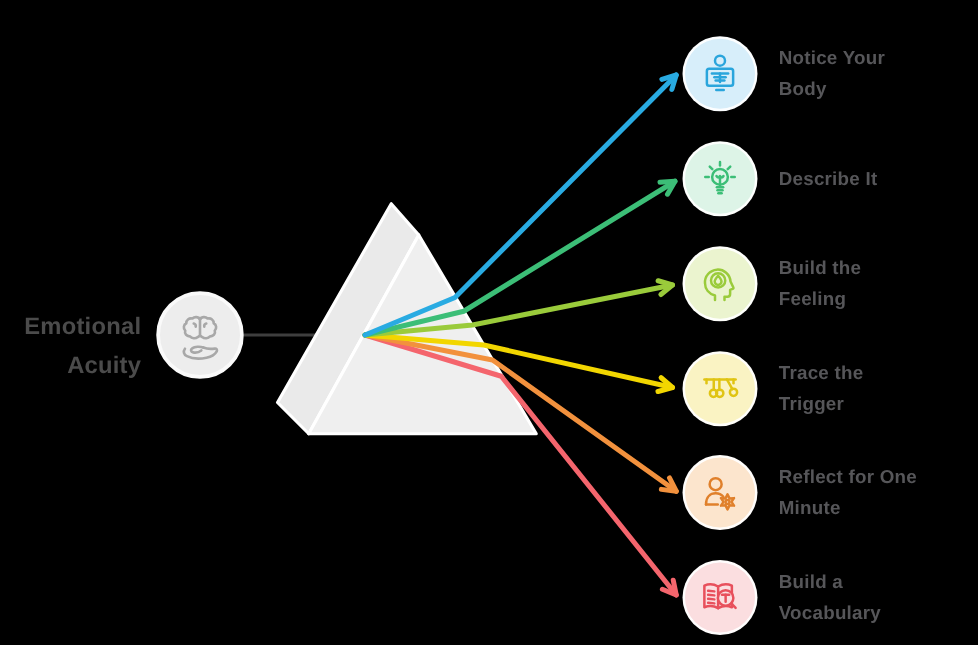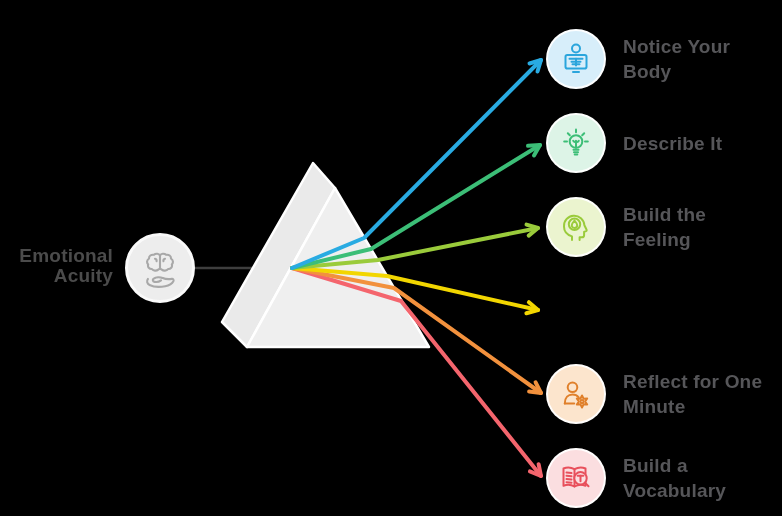--- a/index.html
+++ b/index.html
@@ -6,38 +6,38 @@
   #stage{
     position:relative;width:782px;height:516px;background:#000;overflow:hidden;
     font-family:"Liberation Sans", sans-serif;
   }
   svg{display:block;}
   #scene-svg{position:absolute;left:0;top:0;}
 
   
   .source-title{
     position:absolute;left:0;top:246;width:113px;top:246px;
-    text-align:right;font-size:19px;line-height:20px;font-weight:bold;
+    text-align:right;font-size:19px;line-height:31px;font-weight:bold;
     color:#4B4B4B;white-space:pre-line;letter-spacing:.2px;
   }
   .source-circle{
     position:absolute;left:125px;top:233px;width:70px;height:70px;
     border-radius:50%;background:#EDEDED;border:3px solid #FAFAFA;
     box-sizing:border-box;display:flex;align-items:center;justify-content:center;
   }
 
   
   .row{position:absolute;left:546px;height:60px;display:flex;align-items:center;gap:17px;}
   .row-circle{
     width:60px;height:60px;border-radius:50%;flex:0 0 auto;
     border:2px solid rgba(255,255,255,.92);box-sizing:border-box;
     display:flex;align-items:center;justify-content:center;
   }
   .row-label{
-    font-size:19px;line-height:25px;font-weight:bold;color:#565659;
+    font-size:15px;line-height:25px;font-weight:bold;color:#565659;
     white-space:pre-line;letter-spacing:.2px;
   }
   .r1 .row-circle{background:#D7EEFA;}
   .r2 .row-circle{background:#DDF4E7;}
   .r3 .row-circle{background:#EBF4CF;}
   .r4 .row-circle{background:#FAF3C3;}
   .r5 .row-circle{background:#FCE5CD;}
   .r6 .row-circle{background:#FBDEE0;}
   .icon{stroke-width:2;fill:none;stroke-linecap:round;stroke-linejoin:round;}
 </style>
@@ -137,20 +137,37 @@
       <svg class="icon" width="36" height="36" viewBox="0 0 36 36" stroke="#9ACB3B">
         <path d="M14 31 V27.4 C9.2 26 6 22.2 6 17.6 A10.2 10.2 0 0 1 26.4 16.2 L28.6 20.8 Q29 21.7 28.1 22.1 L26.1 22.9 V26.2 A2.1 2.1 0 0 1 24 28.3 H21.6 V31"></path>
         <circle cx="16.5" cy="15.3" r="5.7"></circle>
         <path d="M16.5 11.6 c1.7 1.9 2.7 3.1 2.7 4.6 a2.7 2.7 0 1 1 -5.4 0 c0 -1.5 1 -2.7 2.7 -4.6"></path>
       </svg>
     </div>
     <div class="row-label">Build the
 Feeling</div>
   </div>
 
+  <div class="row r4" style="top:281px">
+    <div class="row-circle">
+      <svg class="icon" width="36" height="36" viewBox="0 0 36 36" stroke="#E0C413">
+        <path d="M5.5 10.5 H30.5"></path>
+        <path d="M7.2 10.5 V13.5"></path>
+        <path d="M28.8 10.5 V13.5"></path>
+        <path d="M13 10.5 V18.8"></path>
+        <path d="M17.5 10.5 V18.8"></path>
+        <circle cx="12.8" cy="21.6" r="2.9"></circle>
+        <circle cx="17.8" cy="21.6" r="2.9"></circle>
+        <path d="M23.5 10.5 L27.9 18.3"></path>
+        <circle cx="28.8" cy="20.8" r="2.9"></circle>
+      </svg>
+    </div>
+    <div class="row-label">Trace the
+Trigger</div>
+  </div>
 
   <div class="row r6" style="top:448px">
     <div class="row-circle">
       <svg class="icon" width="36" height="36" viewBox="0 0 36 36" stroke="#E8505C">
         <path d="M5.5 8.5 C9 7 13 7.2 16.5 9.2 V26.5 C13 24.5 9 24.3 5.5 25.8 Z"></path>
         <path d="M16.5 9.2 C20 7.2 24 7 27.5 8.5 V25.8 C24 24.3 20 24.5 16.5 26.5"></path>
         <path d="M8.5 12.6 L13.5 13.1"></path>
         <path d="M8.5 15.8 L13.5 16.3"></path>
         <path d="M8.5 19 L13.5 19.5"></path>
         <path d="M8.5 22.2 L13.5 22.7"></path>

